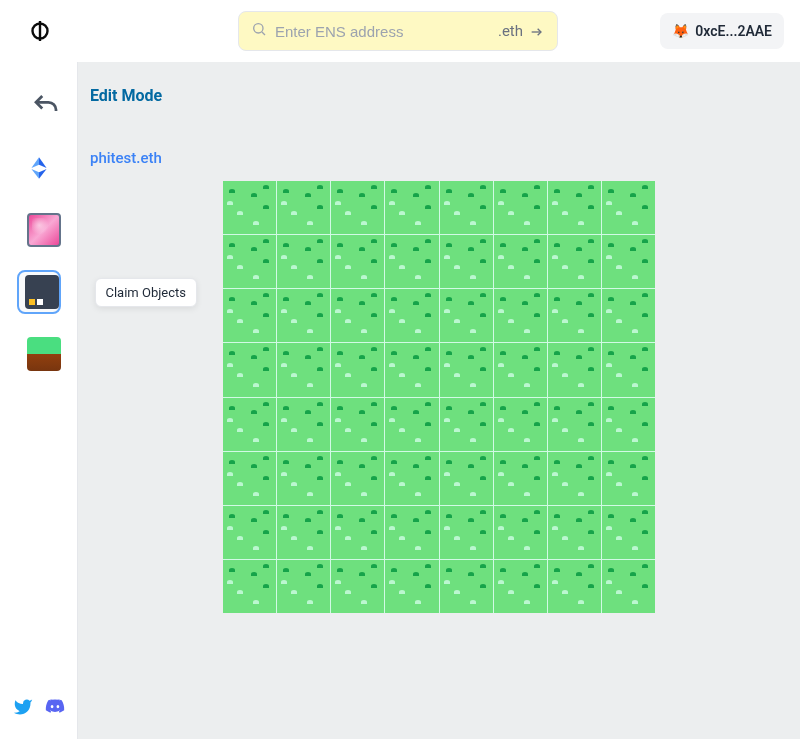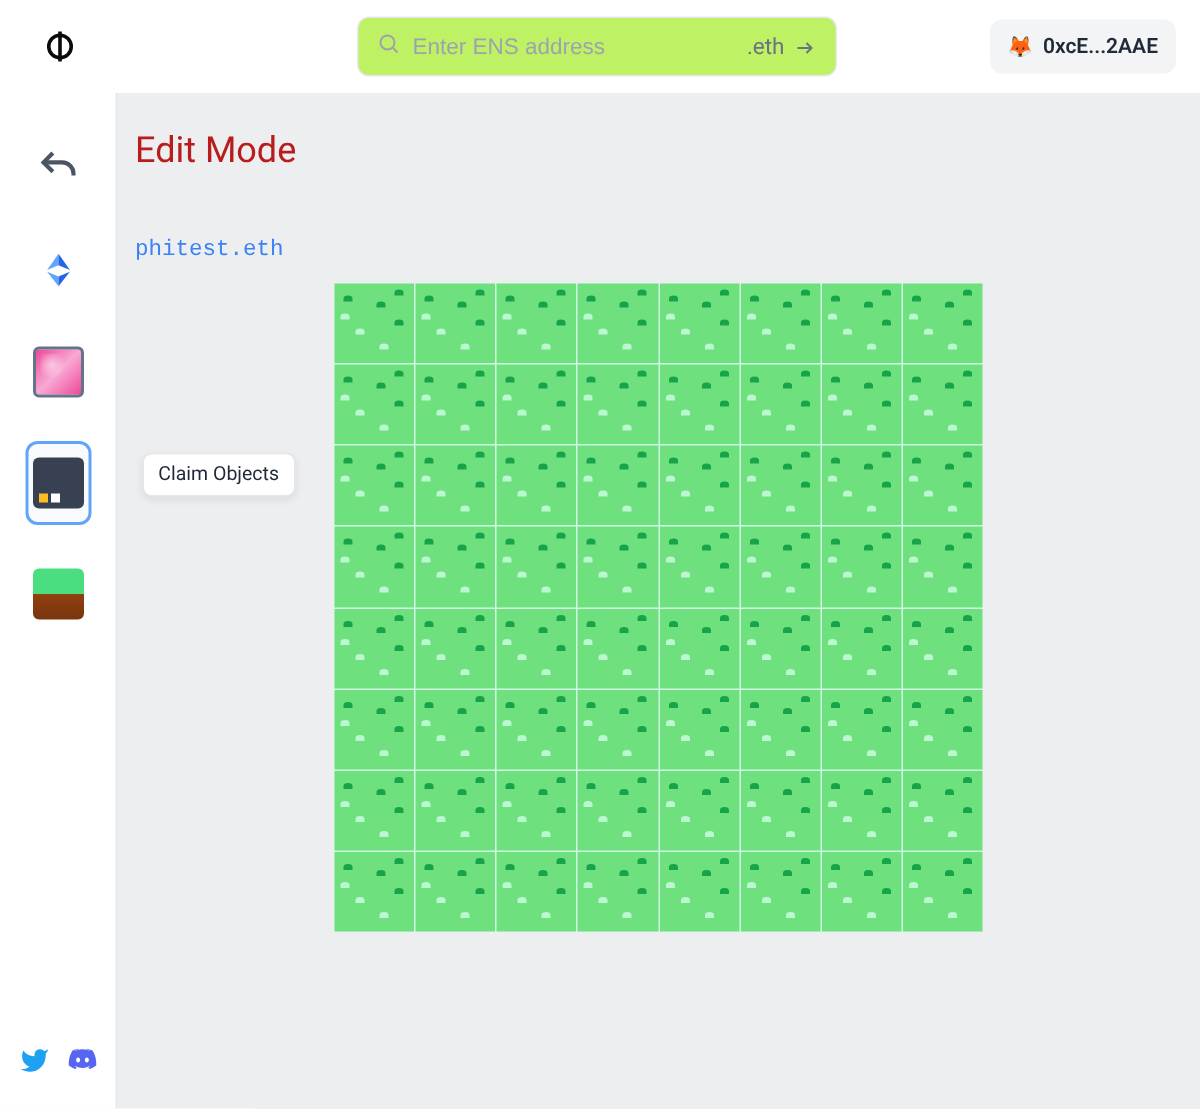--- a/index.html
+++ b/index.html
@@ -26,21 +26,21 @@
     flex: 0 0 auto;
     margin-left: 150px;
     width: 320px;
     height: 40px;
     border: 1px solid #e5e7eb;
     border-radius: 8px;
     display: flex;
     align-items: center;
     padding: 0 12px;
     gap: 8px;
-    background: #bef264;
+    background: #fef9c3;
   }
   .search-wrap .search-icon { color: #9ca3af; flex-shrink: 0; }
   .search-wrap input {
     flex: 1;
     border: none;
     outline: none;
     font-size: 15px;
     color: #374151;
     background: transparent;
   }
@@ -85,24 +85,24 @@
     border-right: 1px solid #e5e7eb;
     display: flex;
     flex-direction: column;
     align-items: center;
     padding-top: 22px;
     gap: 18px;
     position: relative;
   }
   .sidebar-item {
     width: 44px;
-    height: 56px;
+    height: 44px;
     display: flex;
     align-items: center;
-    justify-content: center;
+    justify-content: flex-end;
     border-radius: 8px;
     cursor: pointer;
     position: relative;
   }
   .sidebar-item.selected {
     border: 2px solid #60a5fa;
     background: #f9fafb;
   }
   .sidebar-tile {
     width: 34px;
@@ -161,31 +161,30 @@
   .social-icon { cursor: pointer; }
   
   .content {
     flex: 1;
     background: #eceeef;
     padding: 24px 0 0 0;
     overflow: hidden;
     position: relative;
   }
   .mode-title {
-    font-size: 24px;
-    font-weight: 400;
-    color: #b91c1c;
+    font-size: 16px;
+    font-weight: 700;
+    color: #0369a1;
     margin-left: 12px;
   }
   .ens-label {
     font-size: 15px;
     font-weight: 500;
     color: #3b82f6;
     margin: 44px 16px 0 12px;
-    font-family: Liberation Mono, monospace;
   }
   
   .grid-container {
     margin: 14px auto 0 auto;
     width: 432px;
     height: 432px;
     display: grid;
     grid-template-columns: repeat(8, 1fr);
     grid-template-rows: repeat(8, 1fr);
     gap: 1px;

